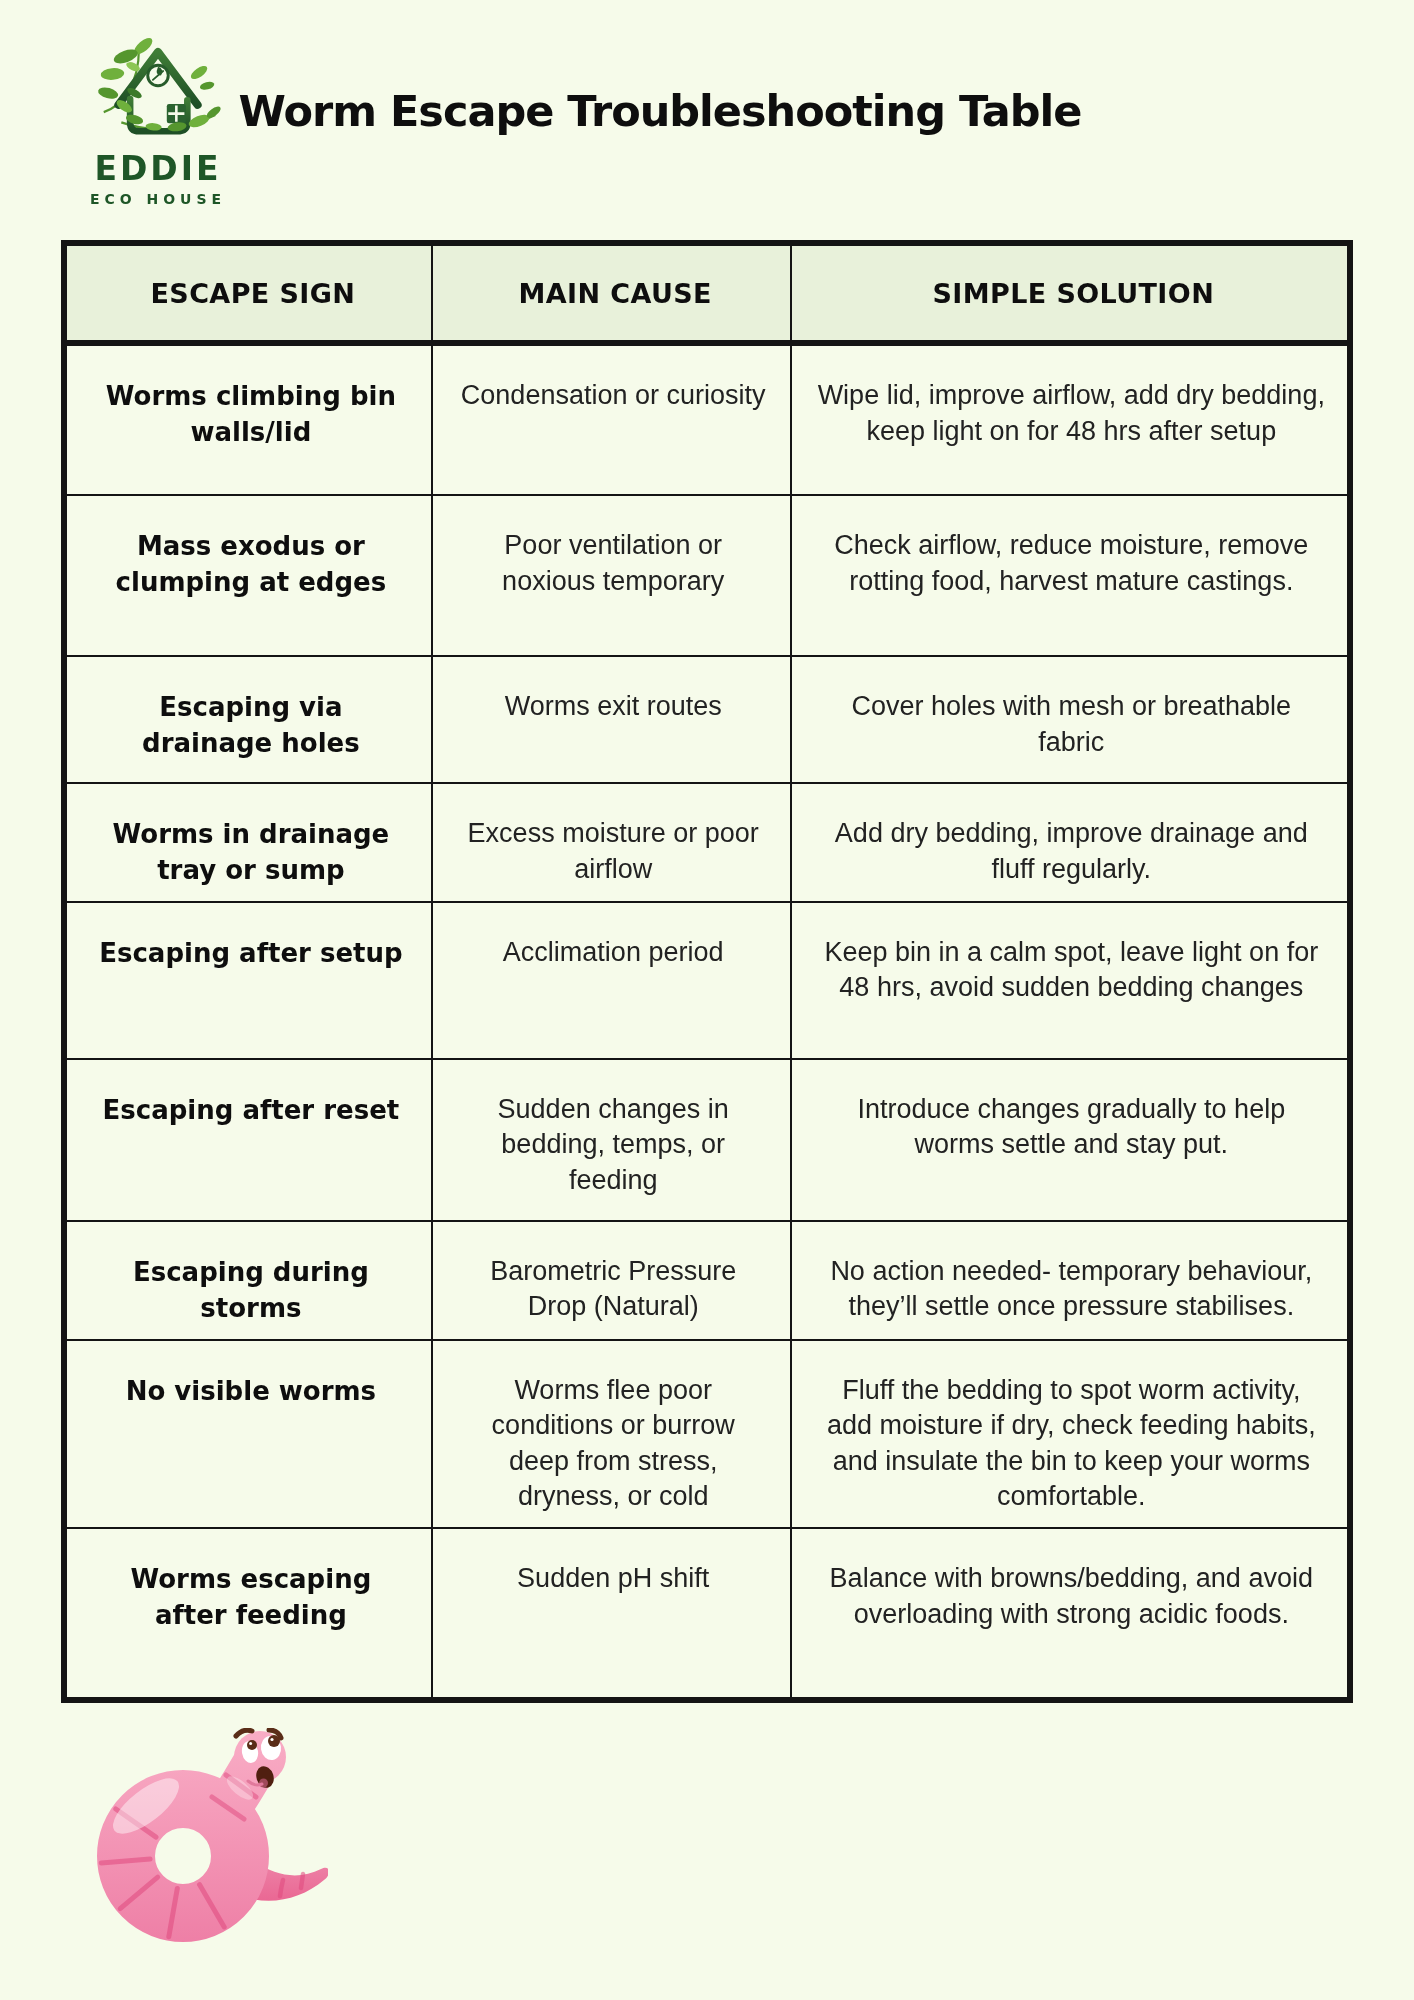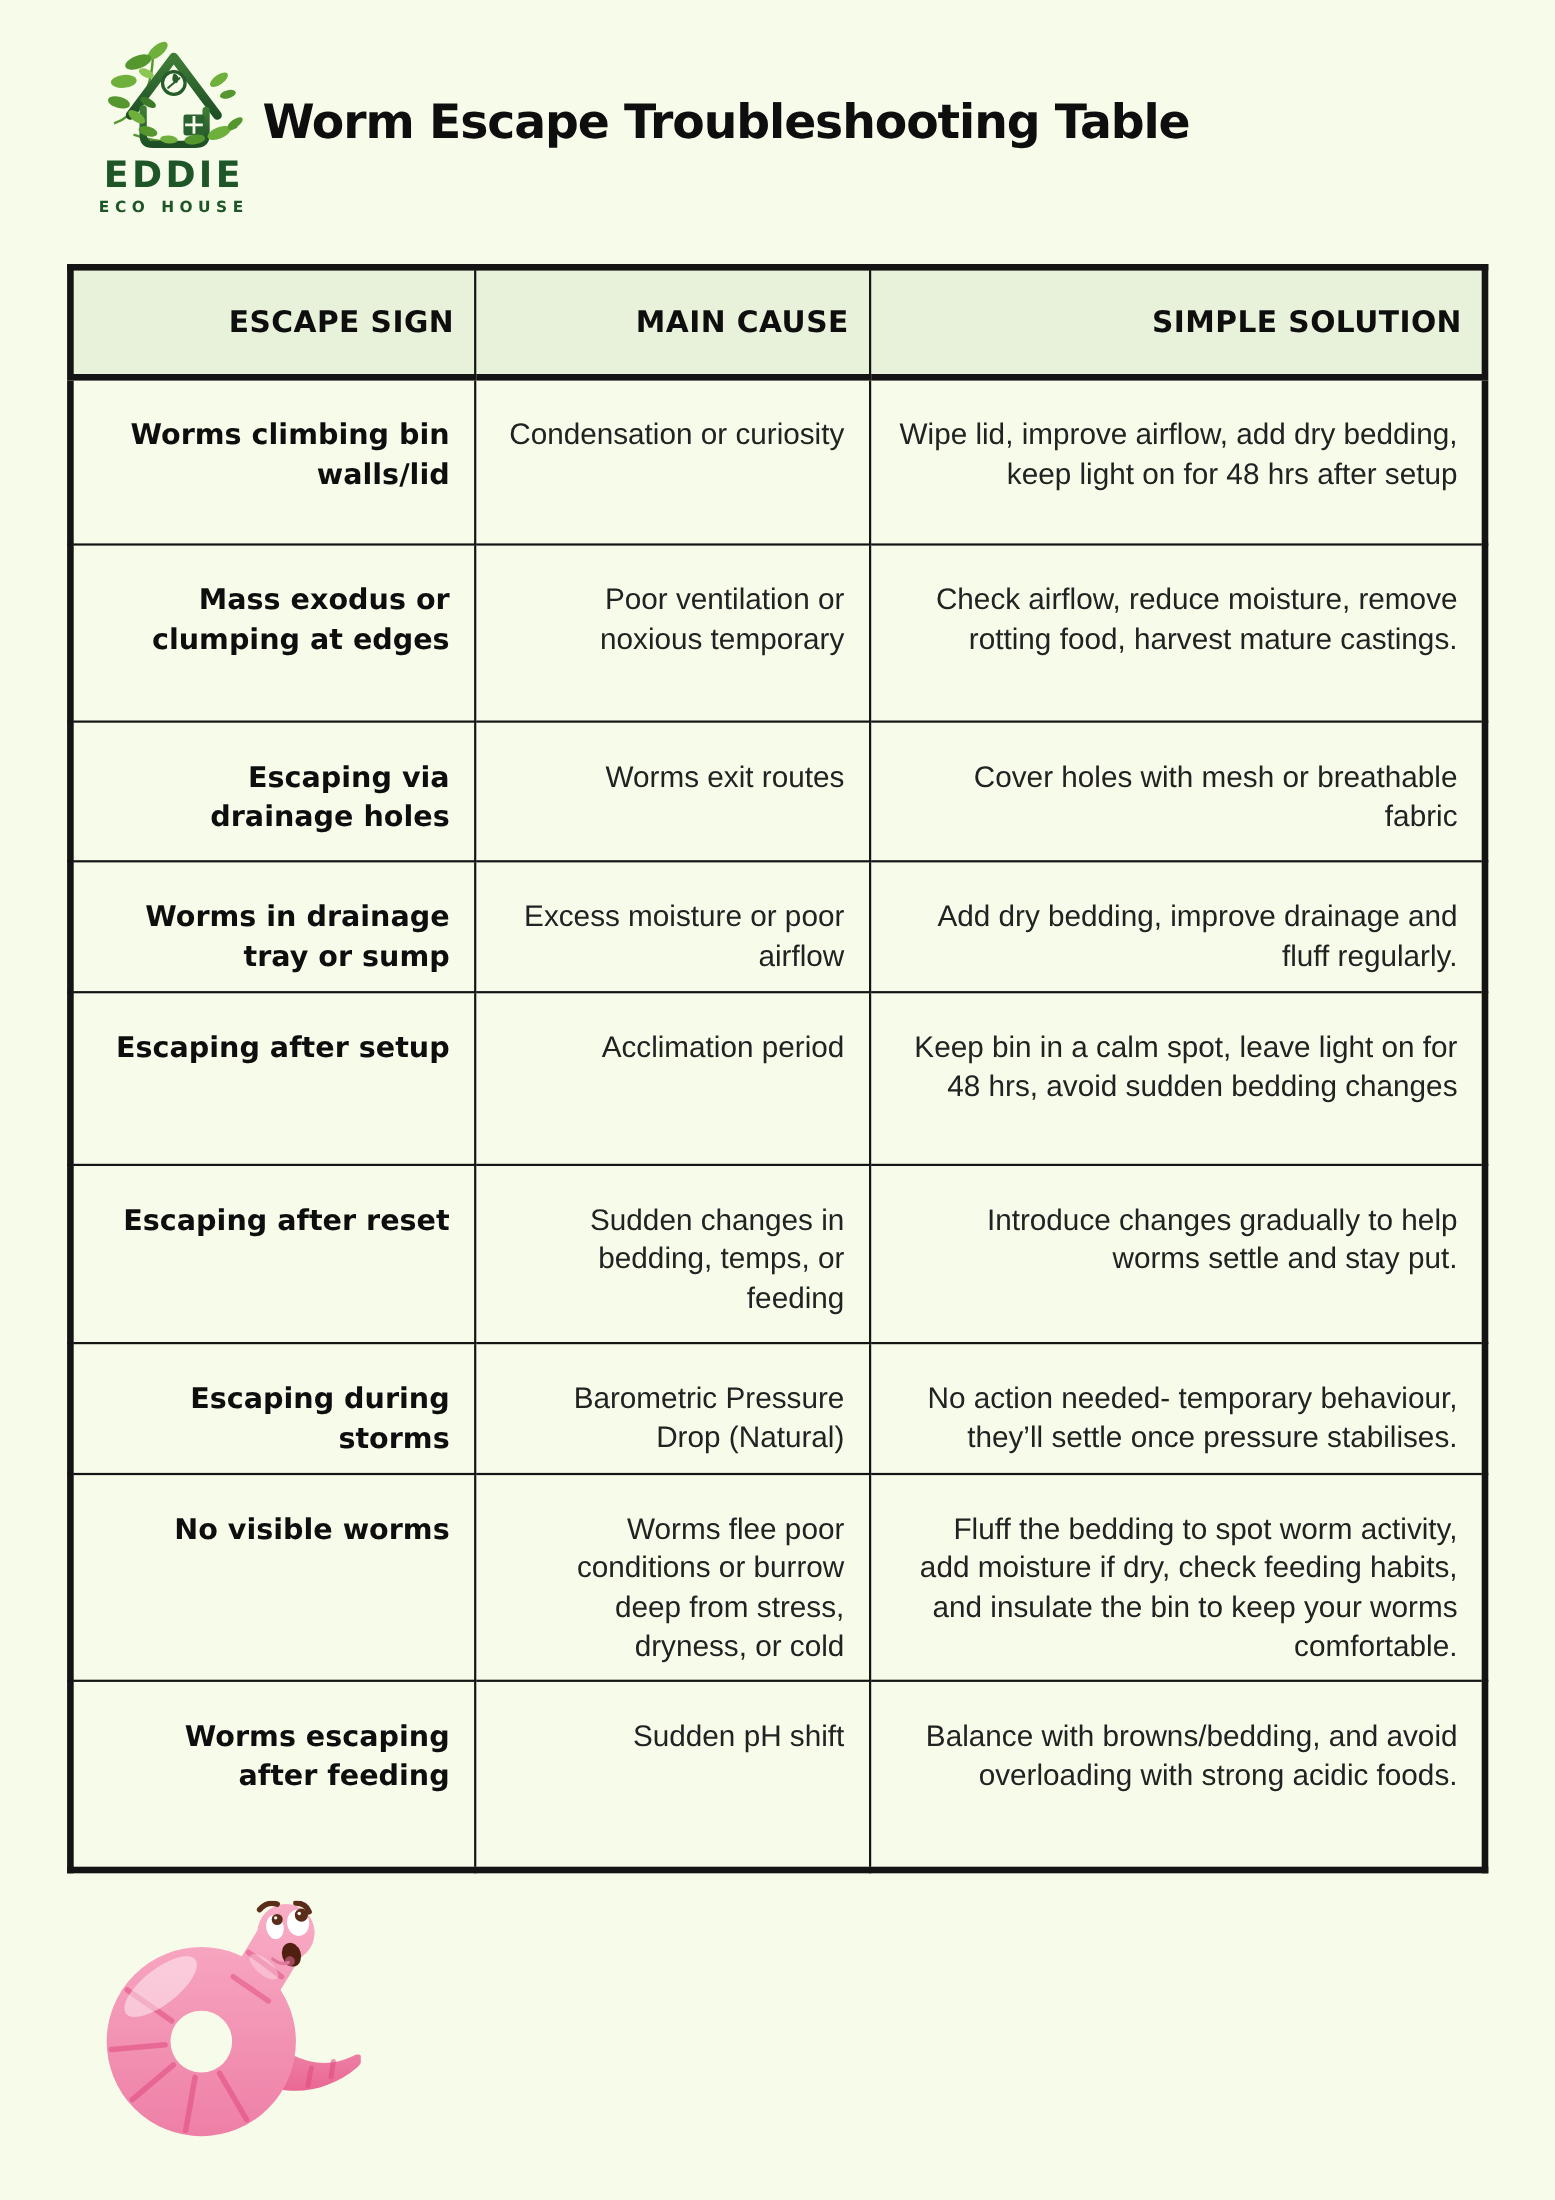--- a/index.html
+++ b/index.html
@@ -18,21 +18,21 @@
     background:var(--page-bg);
     font-family:"Liberation Sans",sans-serif;
     overflow:hidden;
   }
   
   .brand{position:absolute;left:78px;top:30px;width:160px;text-align:center;}
   .brand svg{display:block;margin:0 auto;}
   .brand-name{
     font-family:"DejaVu Sans",sans-serif;
     font-weight:bold;font-size:33px;letter-spacing:3px;
-    color:var(--logo-green);line-height:1.0;margin-top:2px;
+    color:var(--logo-green);line-height:1.0;margin-top:12px;
   }
   .brand-sub{
     font-family:"DejaVu Sans",sans-serif;
     font-weight:bold;font-size:14px;letter-spacing:5px;
     color:var(--logo-green);margin-top:6px;
   }
   
   .title{
     position:absolute;left:200px;top:86px;width:920px;
     text-align:center;
@@ -40,21 +40,21 @@
     font-weight:bold;font-size:43px;letter-spacing:-1px;
     color:var(--text-strong);line-height:1.2;
   }
   
   .table-wrap{position:absolute;left:61px;top:240px;width:1292px;}
   table{
     width:100%;border-collapse:collapse;table-layout:fixed;
     border:6px solid var(--border);
   }
   col.c1{width:28.6%;} col.c2{width:27.9%;} col.c3{width:43.5%;}
-  th,td{border:2.5px solid var(--border);text-align:right;vertical-align:top;}
+  th,td{border:2.5px solid var(--border);text-align:center;vertical-align:top;}
   thead tr{height:100px;}
   thead th{
     background:var(--header-bg);
     vertical-align:middle;
     font-family:"DejaVu Sans",sans-serif;
     font-weight:bold;font-size:27px;letter-spacing:.4px;
     color:var(--text-strong);
     padding:0 18px 0 26px;
     border-bottom:6px solid var(--border);
   }

